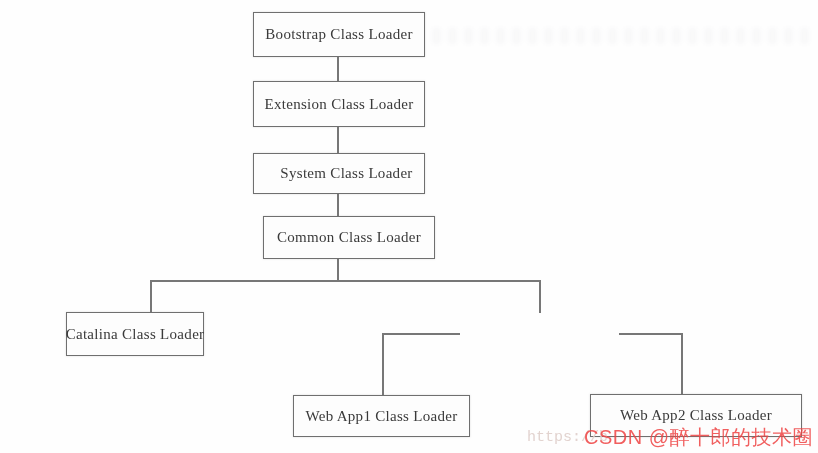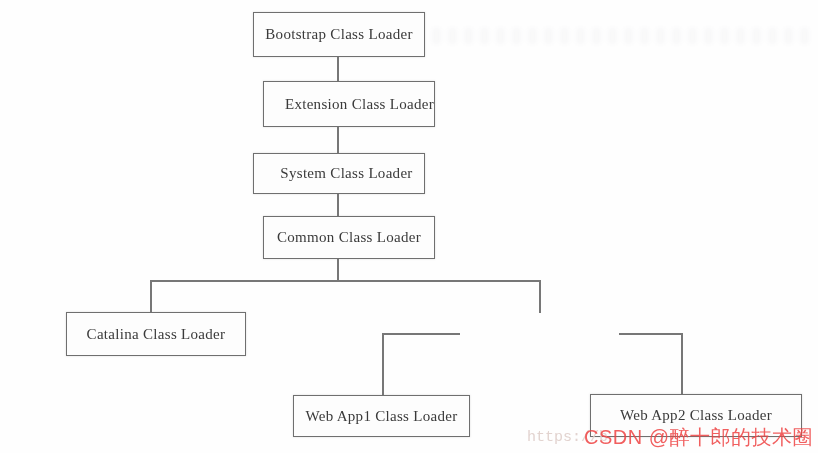--- a/index.html
+++ b/index.html
@@ -32,24 +32,24 @@
     box-shadow: 0 0 2px rgba(120,120,120,0.25);
   }
   .node span {
     font-size: 15px;
     color: #3a3a3a;
     letter-spacing: 0.3px;
     white-space: nowrap;
   }
   
   .n-bootstrap { left: 253px; top: 12px;  width: 172px; height: 45px; }
-  .n-extension { left: 263px; top: 81px;  width: 172px; height: 46px; justify-content: flex-end; }
+  .n-extension { left: 253px; top: 81px;  width: 172px; height: 46px; }
   .n-system    { left: 253px; top: 153px; width: 172px; height: 41px; padding-left: 15px; }
   .n-common    { left: 263px; top: 216px; width: 172px; height: 43px; }
-  .n-catalina  { left: 66px;  top: 312px; width: 180px; height: 44px; }
+  .n-catalina  { left: 66px;  top: 312px; width: 138px; height: 44px; }
   .n-shared    { left: 459px; top: 313px; width: 161px; height: 39px; }
   .n-webapp1   { left: 293px; top: 395px; width: 177px; height: 42px; }
   .n-webapp2   { left: 590px; top: 394px; width: 212px; height: 43px; }
   
   .c1  { left: 337px; top: 57px;  height: 24px; }
   .c2  { left: 337px; top: 127px; height: 26px; }
   .c3  { left: 337px; top: 194px; height: 22px; }
   .c4  { left: 337px; top: 259px; height: 21px; }
   .c5  { left: 150px; top: 280px; width: 391px; }
   .c6  { left: 150px; top: 280px; height: 32px; }

